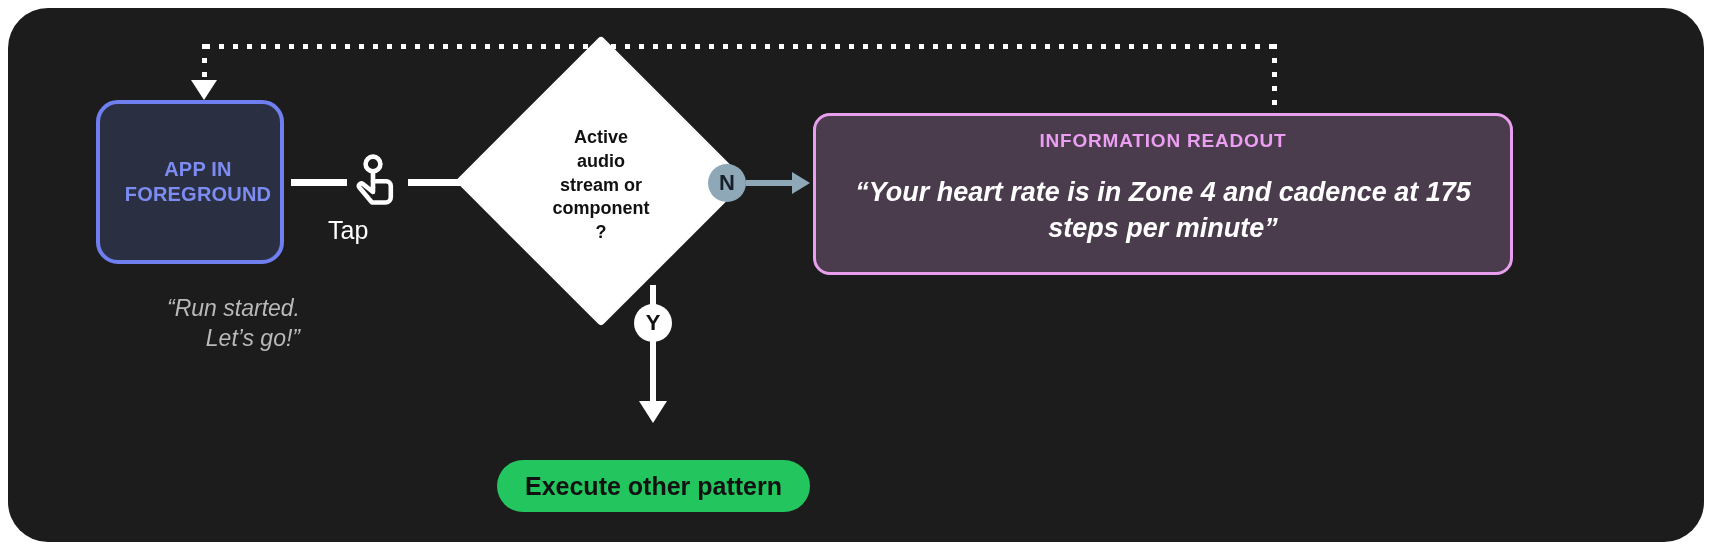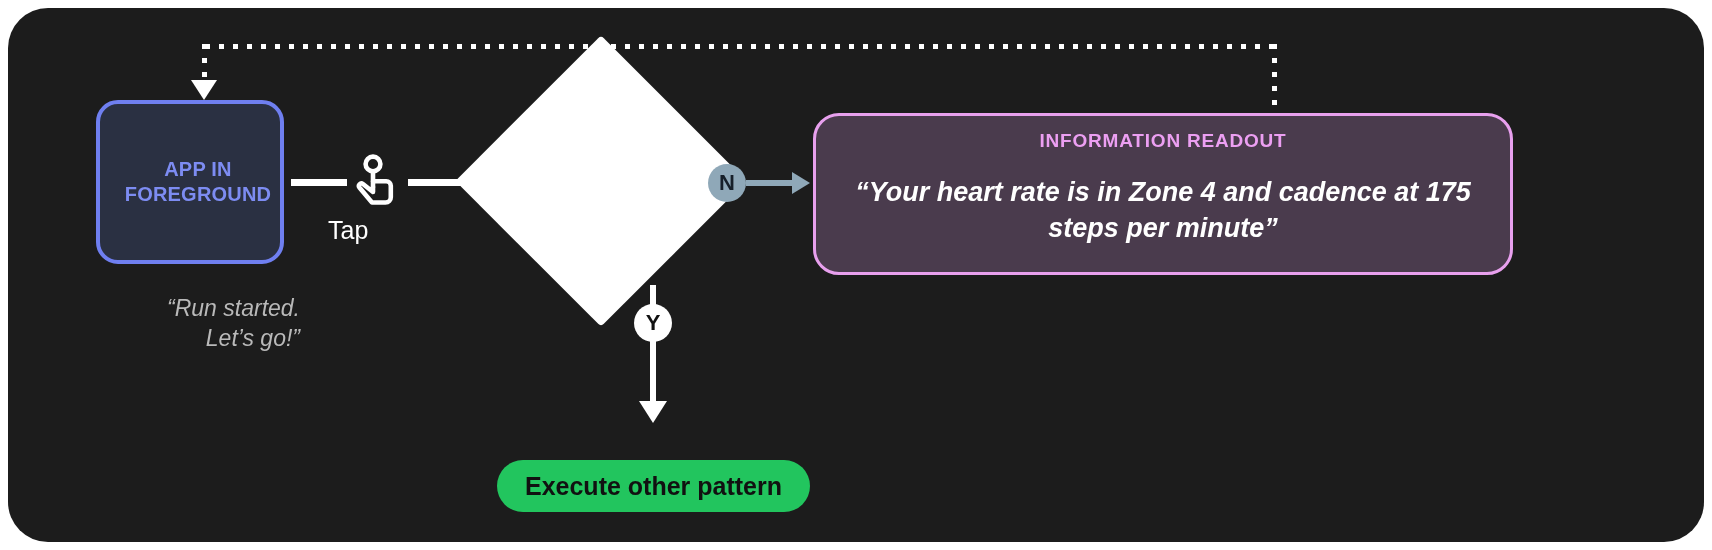--- a/index.html
+++ b/index.html
@@ -164,21 +164,21 @@
   
   .readout {
     position: absolute;
     left: 805px;
     top: 105px;
     width: 700px;
     height: 162px;
     box-sizing: border-box;
     background: #4a3b4d;
     border: 3px solid #e8a0ee;
-    border-radius: 26px;
+    border-radius: 17px;
     padding-top: 14px;
   }
   .readout-title {
     color: #ec9ff2;
     font-size: 19px;
     font-weight: bold;
     text-align: center;
     letter-spacing: 0.8px;
   }
   .readout-body {
@@ -319,20 +319,25 @@
           <path d="M21 17.4 L21 33"></path>
           <path d="M21 33 L21 38 L11 30 C8.5 28.2 5.6 31.3 7.6 33.8 L20 48.5 L33.5 48.5 C36.6 48.5 38.8 46.2 38.8 43.2 L38.8 31.8 C38.8 29.2 36.8 27.3 34.3 27.3 L21 27.3"></path>
         </g>
       </svg>
     </div>
     <div class="tap-label">Tap</div>
     <div class="seg-b"></div>
     <div class="arrowhead-diamond"></div>
 
     <div class="diamond"></div>
+    <div class="diamond-text">Active
+audio
+stream or
+component
+?</div>
 
     <div class="badge-n">N</div>
     <div class="n-line"></div>
     <div class="n-arrowhead"></div>
 
     <div class="readout">
       <div class="readout-title">INFORMATION READOUT</div>
       <div class="readout-body">“Your heart rate is in Zone 4 and cadence at 175 steps per minute”</div>
     </div>
 

